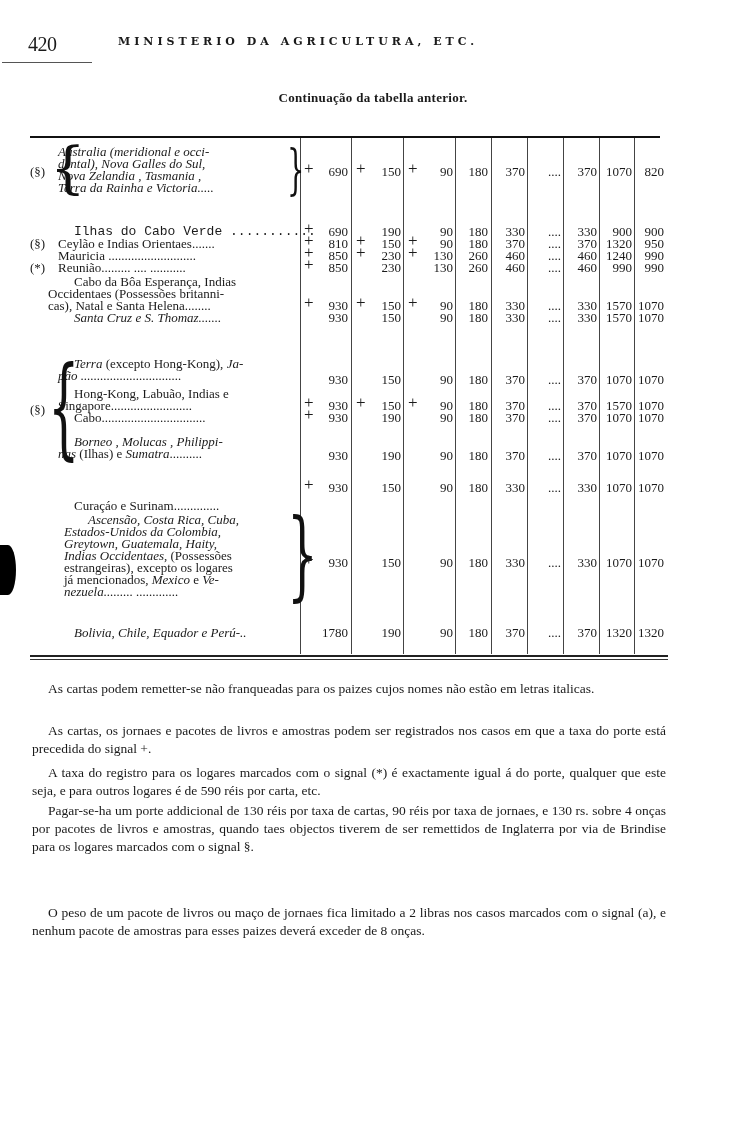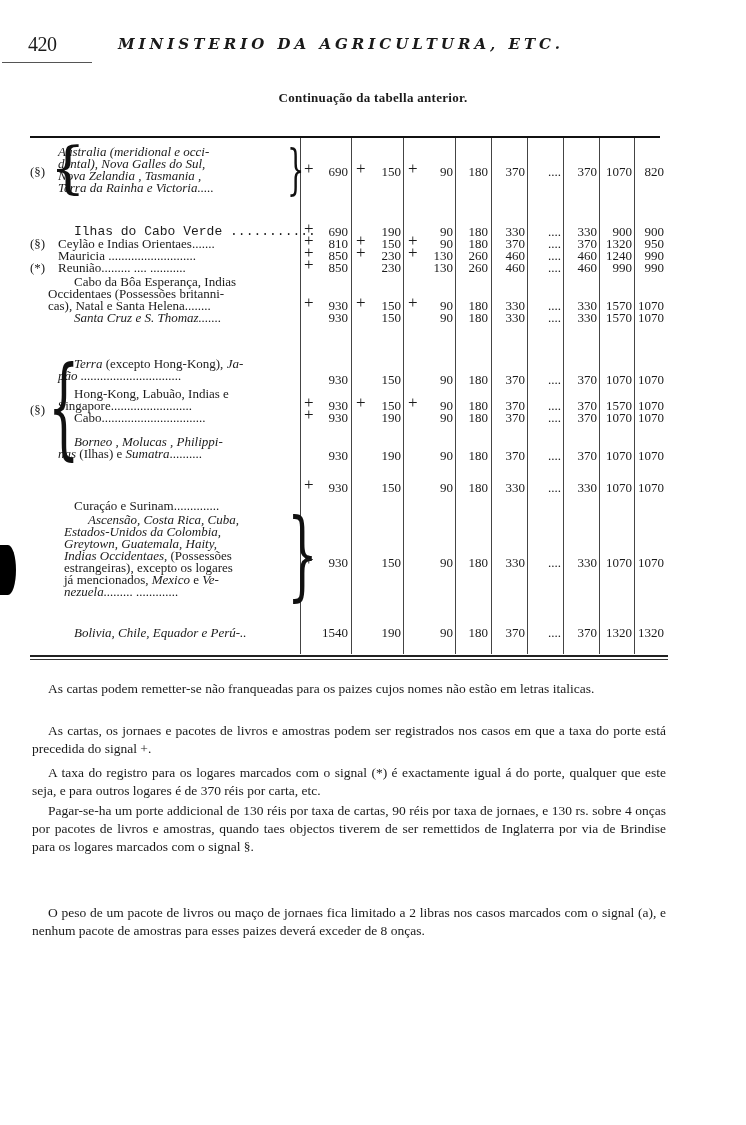--- a/index.html
+++ b/index.html
@@ -2,21 +2,21 @@
 <html><head>
 <meta charset="utf-8">
 <style>
   html, body { margin:0; padding:0; }
   body {
     width:746px; height:1125px; background:#ffffff; color:#1a1a1a;
     font-family:"DejaVu Serif", serif; position:relative; overflow:hidden;
   }
   .header { position:absolute; left:28px; top:33px; width:560px; height:24px; }
   .page-num { position:absolute; left:0; top:0; font-size:20px; font-family:Liberation Serif, serif; letter-spacing:-0.5px; }
-  .running-title { position:absolute; left:90px; top:2px; font-size:15px; font-weight:bold; letter-spacing:4px; font-family:"DejaVu Serif", serif; white-space:nowrap;font-style:italic; }
+  .running-title { position:absolute; left:90px; top:2px; font-size:11px; font-weight:bold; letter-spacing:4px; font-family:"DejaVu Serif", serif; white-space:nowrap; }
   .header-rule { position:absolute; left:0; top:62px; width:90px; height:1px; background:#555; }
   .subtitle { position:absolute; left:0; width:746px; top:90px; text-align:center; font-size:13px; font-weight:bold; font-family:"Liberation Serif", serif; letter-spacing:0.3px; }
   .top-rule { position:absolute; left:30px; top:136px; width:630px; height:2px; background:#111; }
   .bottom-rule1 { position:absolute; left:30px; top:655px; width:638px; height:2px; background:#222; }
   .bottom-rule2 { position:absolute; left:30px; top:659px; width:638px; height:1px; background:#333; }
   .vline { position:absolute; top:138px; height:516px; width:1px; background:#444; }
 
   .row { position:absolute; left:0; width:746px; font-family:"Liberation Serif", serif; font-size:13px; line-height:12px; }
   .label { position:absolute; text-align:justify; text-align-last:left; }
   .label .line { display:block; white-space:nowrap; height:12px; }
@@ -276,35 +276,35 @@
       <span class="cell" style="right: 185px; top: 557px;">....</span>
       <span class="cell" style="right: 149px; top: 557px;">330</span>
       <span class="cell" style="right: 114px; top: 557px;">1070</span>
       <span class="cell" style="right: 82px; top: 557px;">1070</span>
       <span class="plus" style="left: 304px; top: 554px;">+</span>
     </div>
     <div class="row" style="top: 0px;">
       <div class="label" style="left: 74px; top: 627px; width: 216px;">
         <span class="line it">Bolivia, Chile, Equador e Perú-..</span>
       </div>
-      <span class="cell" style="right: 398px; top: 627px;">1540</span>
+      <span class="cell" style="right: 398px; top: 627px;">1780</span>
       <span class="cell" style="right: 345px; top: 627px;">190</span>
       <span class="cell" style="right: 293px; top: 627px;">90</span>
       <span class="cell" style="right: 258px; top: 627px;">180</span>
       <span class="cell" style="right: 221px; top: 627px;">370</span>
       <span class="cell" style="right: 185px; top: 627px;">....</span>
       <span class="cell" style="right: 149px; top: 627px;">370</span>
       <span class="cell" style="right: 114px; top: 627px;">1320</span>
       <span class="cell" style="right: 82px; top: 627px;">1320</span>
     </div>
     <span class="brace-l" style="left: 48px; top: 352px; font-size: 110px; line-height: 110px; transform: scaleX(0.45); transform-origin: left top;">{</span>
   </div>
 
 <div class="bottom-rule1"></div>
 <div class="bottom-rule2"></div>
 
 <div id="notes">
     <div class="para" style="top: 680px;"><span class="ind"></span><span>As cartas podem remetter-se não franqueadas para os paizes cujos nomes não estão em letras italicas.</span></div>
     <div class="para" style="top: 722px;"><span class="ind"></span><span>As cartas, os jornaes e pacotes de livros e amostras podem ser registrados nos casos em que a taxa do porte está precedida do signal +.</span></div>
-    <div class="para" style="top: 764px;"><span class="ind"></span><span>A taxa do registro para os logares marcados com o signal (*) é exactamente igual á do porte, qualquer que este seja, e para outros logares é de 370 réis por carta, etc.</span></div>
+    <div class="para" style="top: 764px;"><span class="ind"></span><span>A taxa do registro para os logares marcados com o signal (*) é exactamente igual á do porte, qualquer que este seja, e para outros logares é de 590 réis por carta, etc.</span></div>
     <div class="para" style="top: 802px;"><span class="ind"></span><span>Pagar-se-ha um porte addicional de 130 réis por taxa de cartas, 90 réis por taxa de jornaes, e 130 rs. sobre 4 onças por pacotes de livros e amostras, quando taes objectos tiverem de ser remettidos de Inglaterra por via de Brindise para os logares marcados com o signal §.</span></div>
     <div class="para" style="top: 904px;"><span class="ind"></span><span>O peso de um pacote de livros ou maço de jornaes fica limitado a 2 libras nos casos marcados com o signal (a), e nenhum pacote de amostras para esses paizes deverá exceder de 8 onças.</span></div>
   </div>
 
 </body></html>

